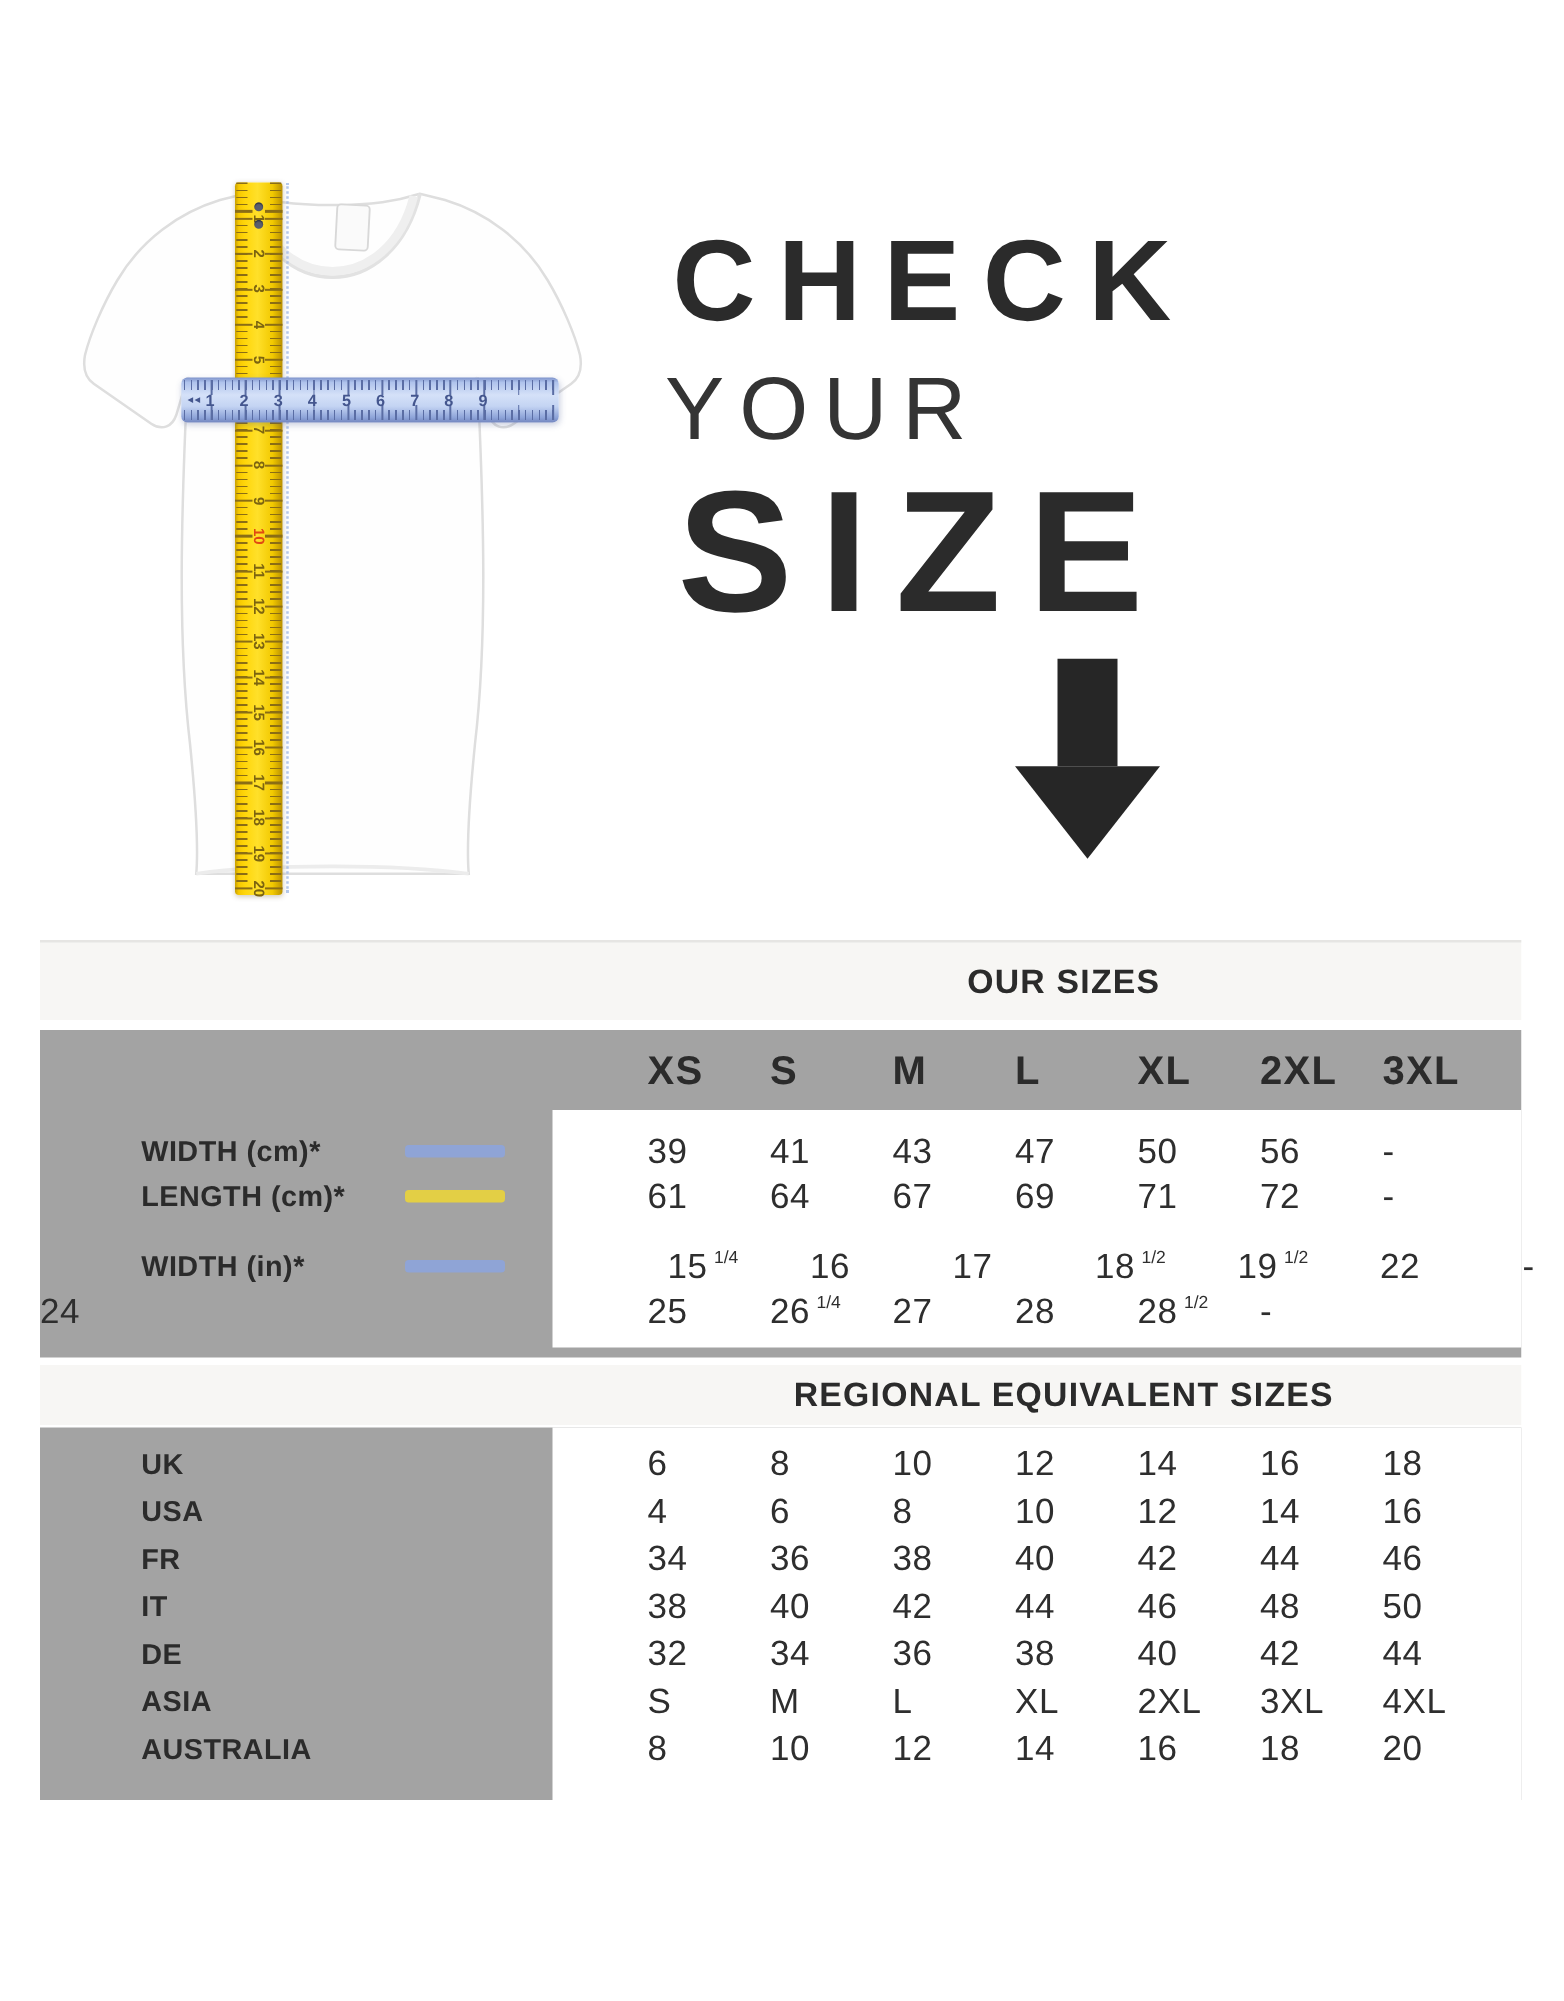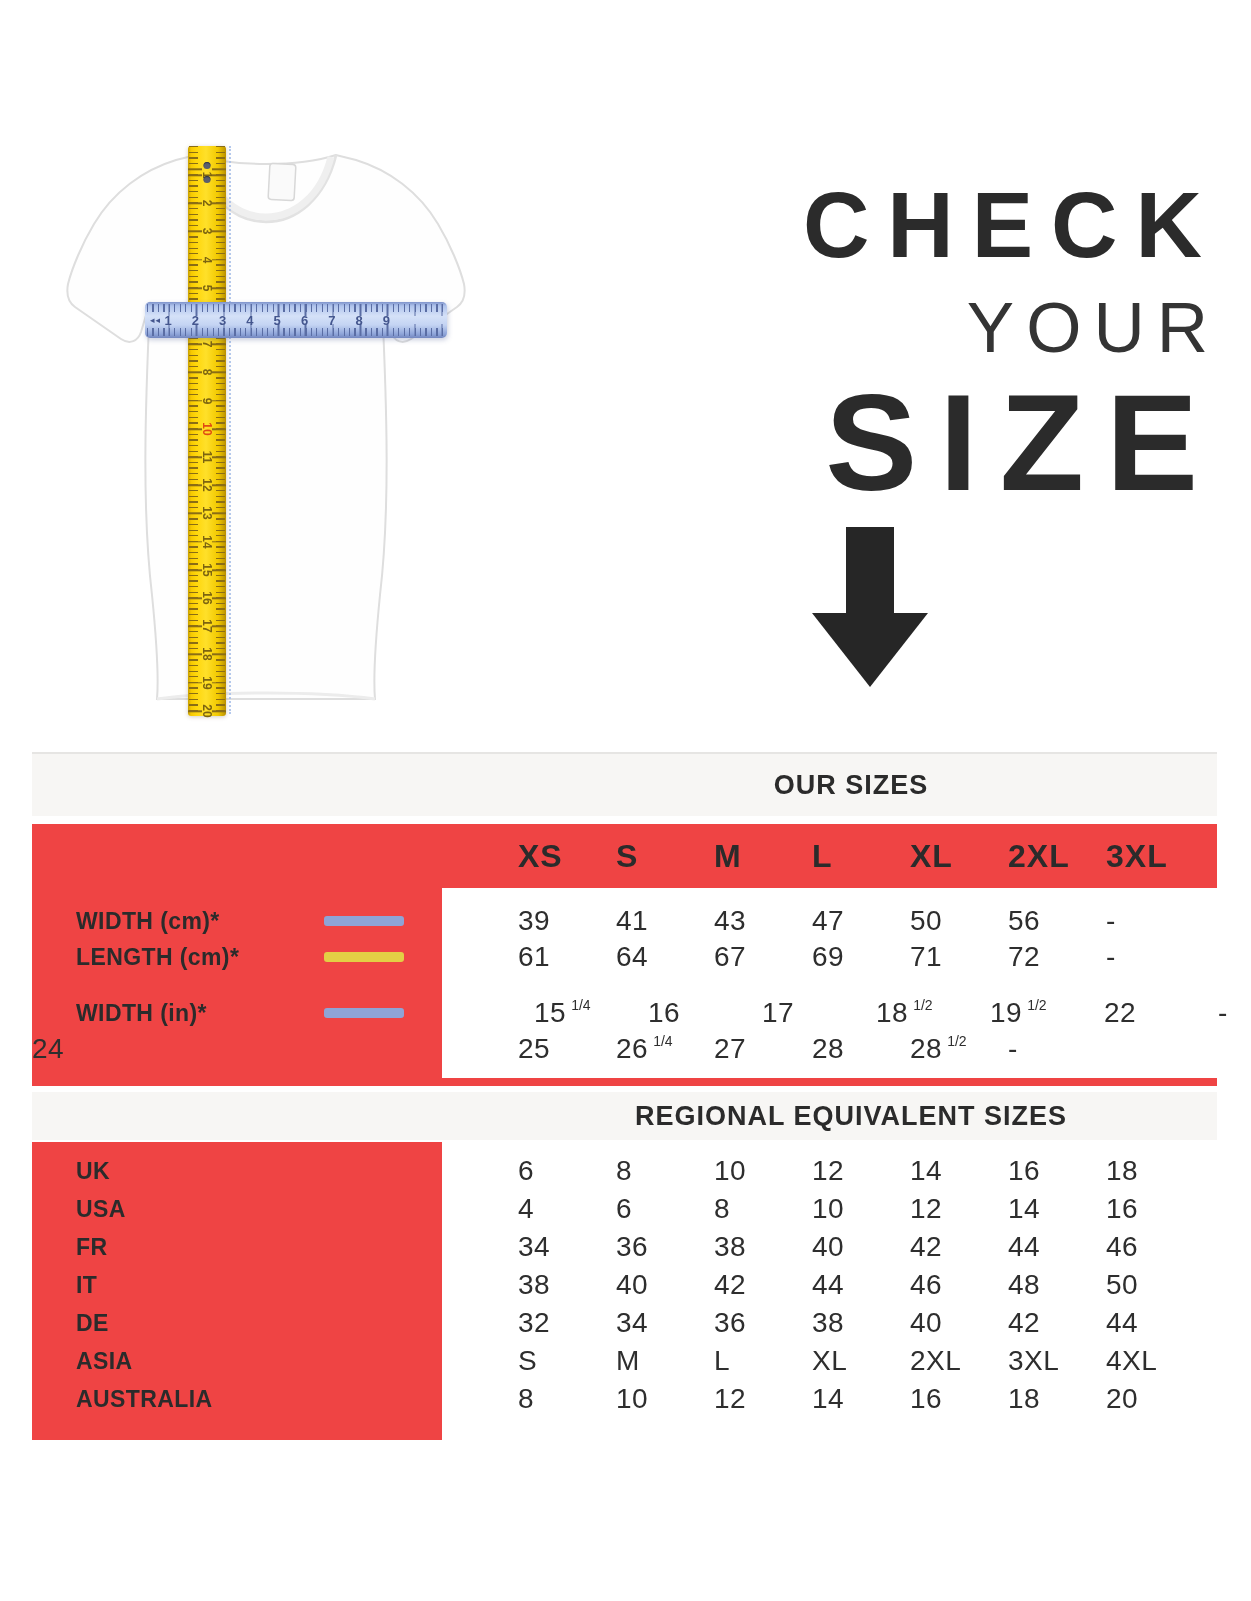--- a/index.html
+++ b/index.html
@@ -40,51 +40,51 @@
           background:repeating-linear-gradient(to right,#5a6da4 0 1.5px,transparent 1.5px 27.3px);
           background-position:21.5px 0;}
   .tape-h .ticks-t2{top:2px;}
   .tape-h .ticks-b2{bottom:2px;}
   .tape-h .num{position:absolute;top:50%;transform:translate(-50%,-50%);
           font-size:13px;font-weight:bold;color:#44568e;z-index:6;}
   .tape-h .tip{position:absolute;left:5px;top:50%;transform:translateY(-50%);
           font-size:9px;color:#44568e;letter-spacing:1px;}
 
   
-  .hero-line{position:absolute;left:520px;width:700px;text-align:right;line-height:1;color:#2b2b2b;white-space:nowrap;}
+  .hero-line{position:absolute;left:520px;width:700px;text-align:left;line-height:1;color:#2b2b2b;white-space:nowrap;}
   .hl1{top:179px;font-size:92px;font-weight:bold;letter-spacing:18px;text-indent:18px;}
   .hl2{top:292px;font-size:71px;font-weight:normal;letter-spacing:12px;text-indent:12px;color:#343434;}
   .hl3{top:373px;font-size:138px;font-weight:bold;letter-spacing:22px;text-indent:22px;}
   .arrow{position:absolute;left:812px;top:527px;width:116px;}
   .arrow .stem{width:48px;height:86px;margin:0 auto;background:#262626;}
   .arrow .head{width:0;height:0;border-left:58px solid transparent;border-right:58px solid transparent;border-top:74px solid #262626;}
 
   
   .size-table{position:absolute;left:32px;top:752px;width:1185px;}
   .band{background:#f7f6f4;}
   .band1{height:62px;border-top:2px solid #e6e5e3;display:flex;margin-bottom:8px;}
   .band2{height:48px;display:flex;margin-bottom:2px;}
   .band-title{margin-left:466px;width:706px;text-align:center;align-self:center;
               font-size:27px;font-weight:bold;letter-spacing:1px;color:#2b2b2b;}
-  .gray-sec{background:#ef4444;}
+  .gray-sec{background:#a3a3a3;}
   .sec1{height:262px;margin-bottom:6px;}
   .regional-sec{height:298px;position:relative;}
   .t-row{display:grid;grid-template-columns:486px repeat(7,98px);align-items:center;position:relative;z-index:1;}
   .header-row{height:64px;}
   .h-cell{font-size:32px;font-weight:bold;letter-spacing:1px;color:#2b2b2b;}
   .measure-body{position:relative;height:198px;}
   .data-panel{position:absolute;left:410px;width:775px;background:#ffffff;z-index:0;}
   .panel-measure{top:0;height:190px;}
   .panel-regional{top:0;height:298px;}
   #measure-rows{position:relative;padding-top:15px;z-index:1;}
   #regional-rows{position:relative;padding-top:10px;z-index:1;}
   .m-row{height:36px;}
   .m-row.gap-top{margin-top:20px;gap:16px;}
   .r-row{height:38px;}
-  .label-cell{position:relative;padding-left:44px;font-size:23px;font-weight:bold;letter-spacing:.4px;color:#2b2b2b;}
+  .label-cell{position:relative;padding-left:81px;font-size:23px;font-weight:bold;letter-spacing:.4px;color:#2b2b2b;}
   .swatch{position:absolute;left:292px;top:50%;transform:translateY(-50%);width:80px;height:10px;border-radius:3px;}
   .v-cell{font-size:28px;letter-spacing:.5px;color:#2e2e2e;}
   .v-cell sup{font-size:14px;letter-spacing:0;position:relative;top:-2px;margin-left:5px;}
 </style>
 </head>
 <body>
 
 <div class="page">
 
   <div class="shirt-area">

